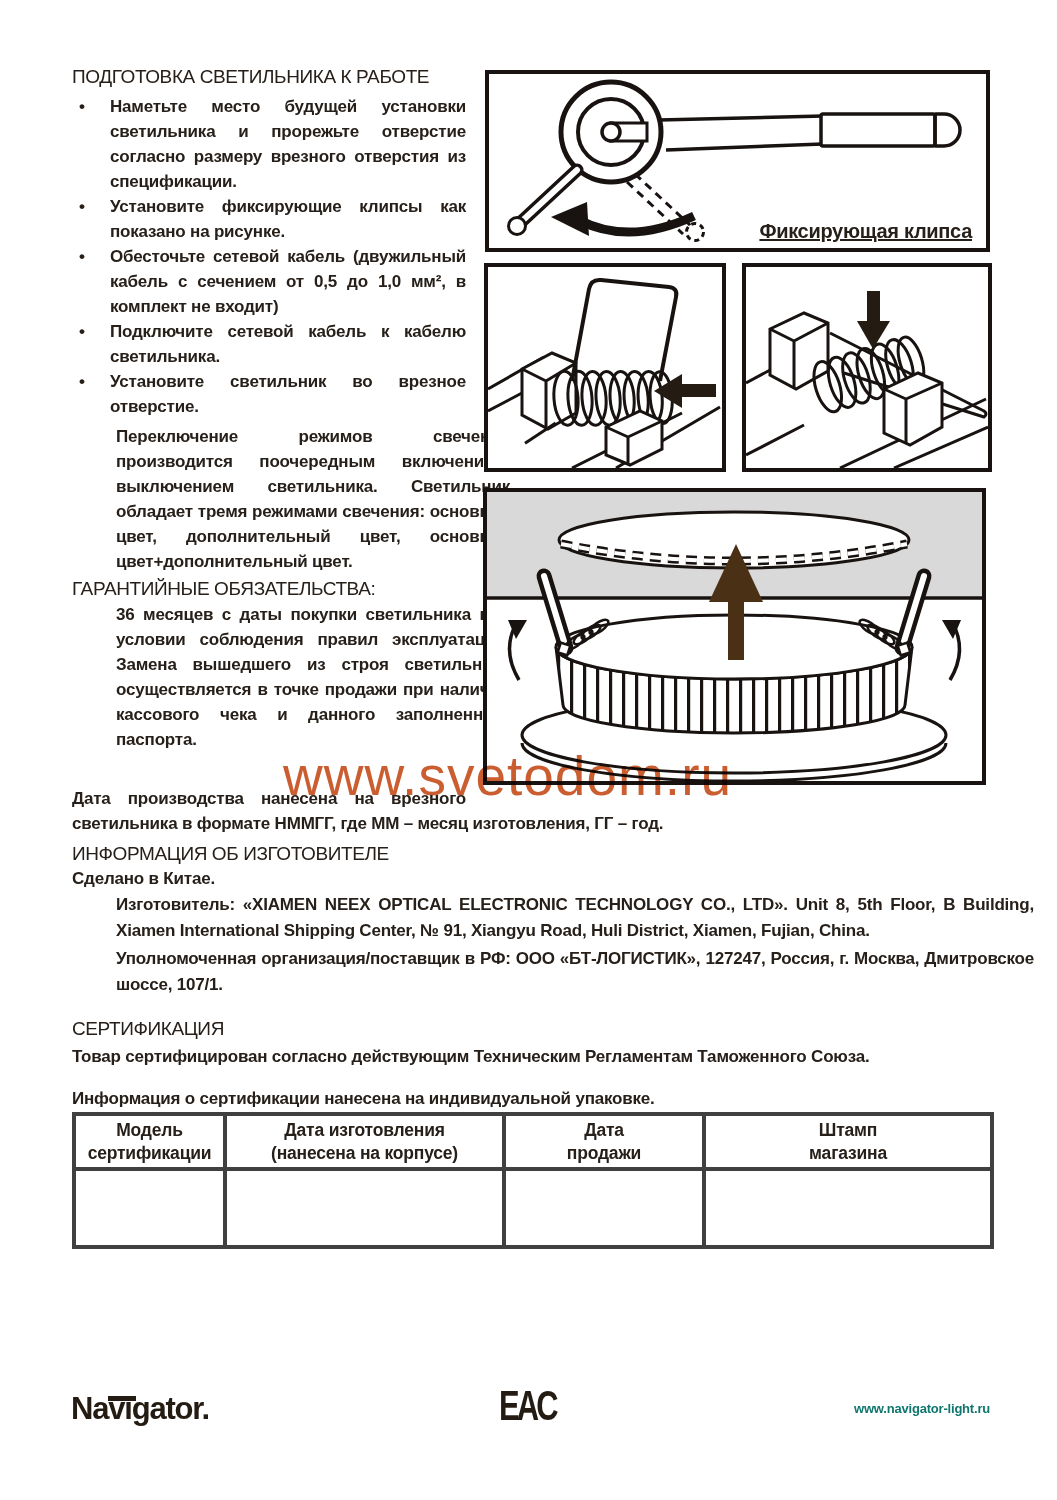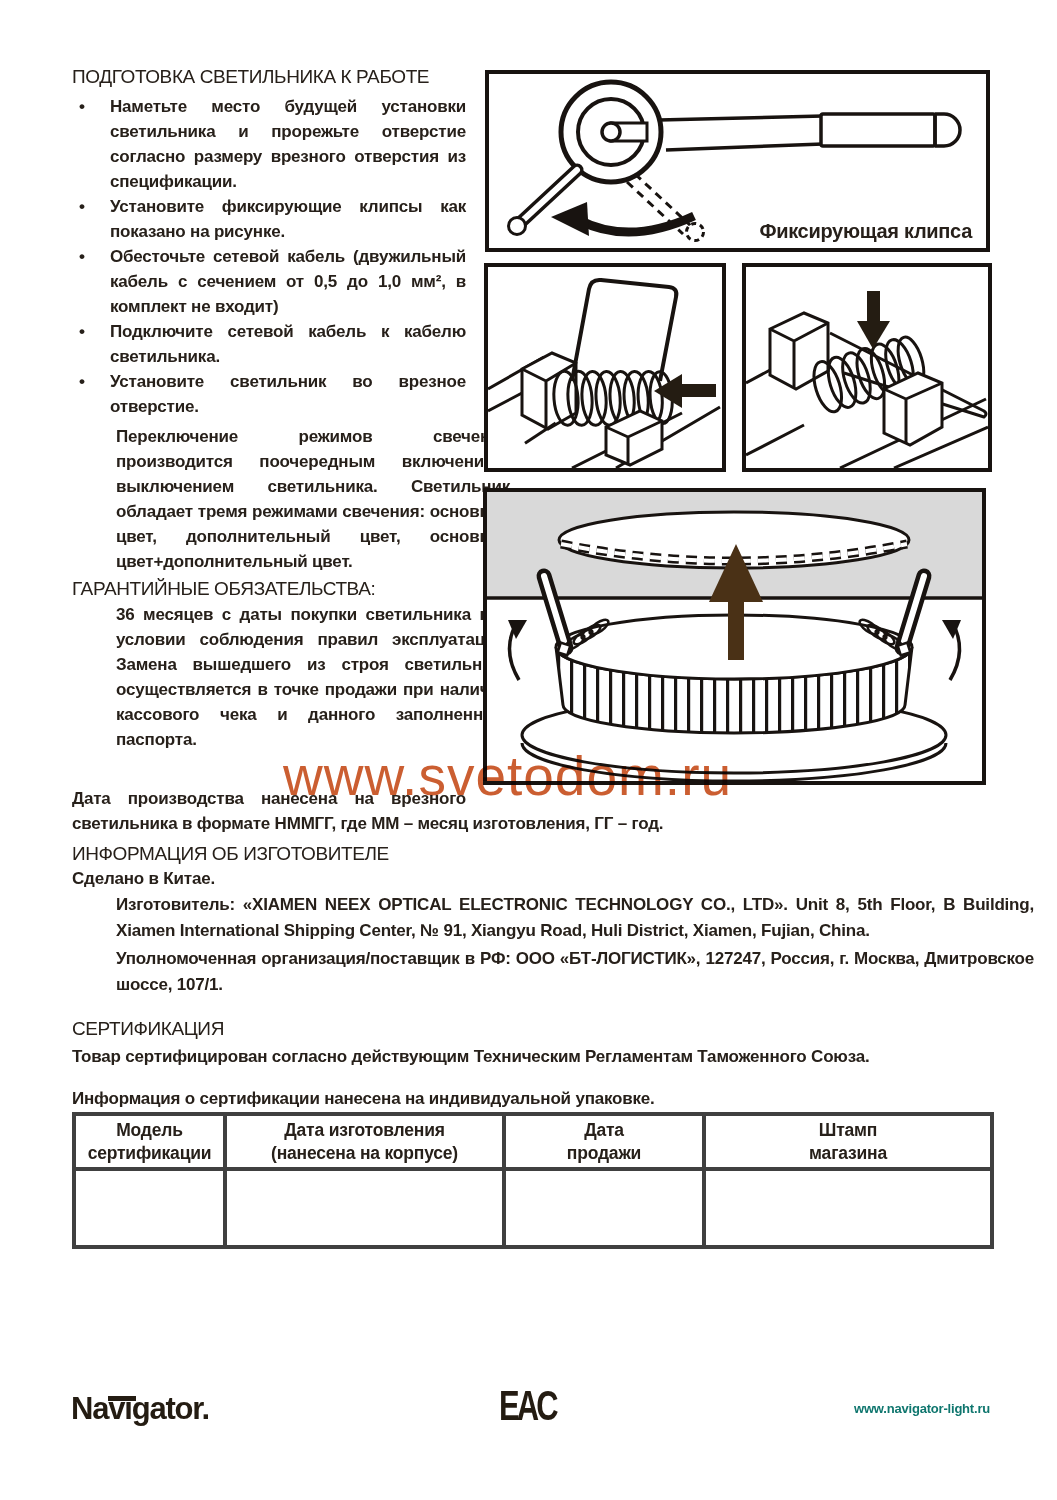--- a/index.html
+++ b/index.html
@@ -14,21 +14,21 @@
   .h1 { font-size:19px; font-weight:normal; letter-spacing:-0.4px; line-height:22px; }
   .body-t { font-size:17px; font-weight:bold; letter-spacing:-0.2px; line-height:25px; }
   .just { text-align:justify;margin-left:44px; }
   .col { left:72px; width:394px; }
   .wide { left:72px; width:918px; }
   ul.blist { margin:0; padding:0; list-style:none; }
   ul.blist li { position:relative; padding-left:38px; text-align:justify; }
   ul.blist li::before { content:"\2022"; position:absolute; left:7px; top:0; }
   .figbox { position:absolute; border:4px solid #181310; background:#fff; }
   .figbox svg { display:block; width:100%; height:100%; }
-  .fig-caption { position:absolute; right:14px; bottom:5px; font-size:20px; font-weight:bold; letter-spacing:-0.3px; }
+  .fig-caption { position:absolute; right:14px; bottom:5px; font-size:20px; font-weight:bold; letter-spacing:-0.3px;text-decoration:underline; }
   .watermark {
     position:absolute; left:283px; top:744px; z-index:60;
     font-size:55px; font-weight:normal; letter-spacing:1px;
     color:#c2410c; mix-blend-mode:multiply; opacity:0.85; white-space:nowrap;
   }
   table.passport {
     position:absolute; left:72px; top:1112px; width:918px; height:133px;
     border-collapse:collapse; table-layout:fixed;
   }
   table.passport th, table.passport td { border:4px solid #404040; padding:0; }

